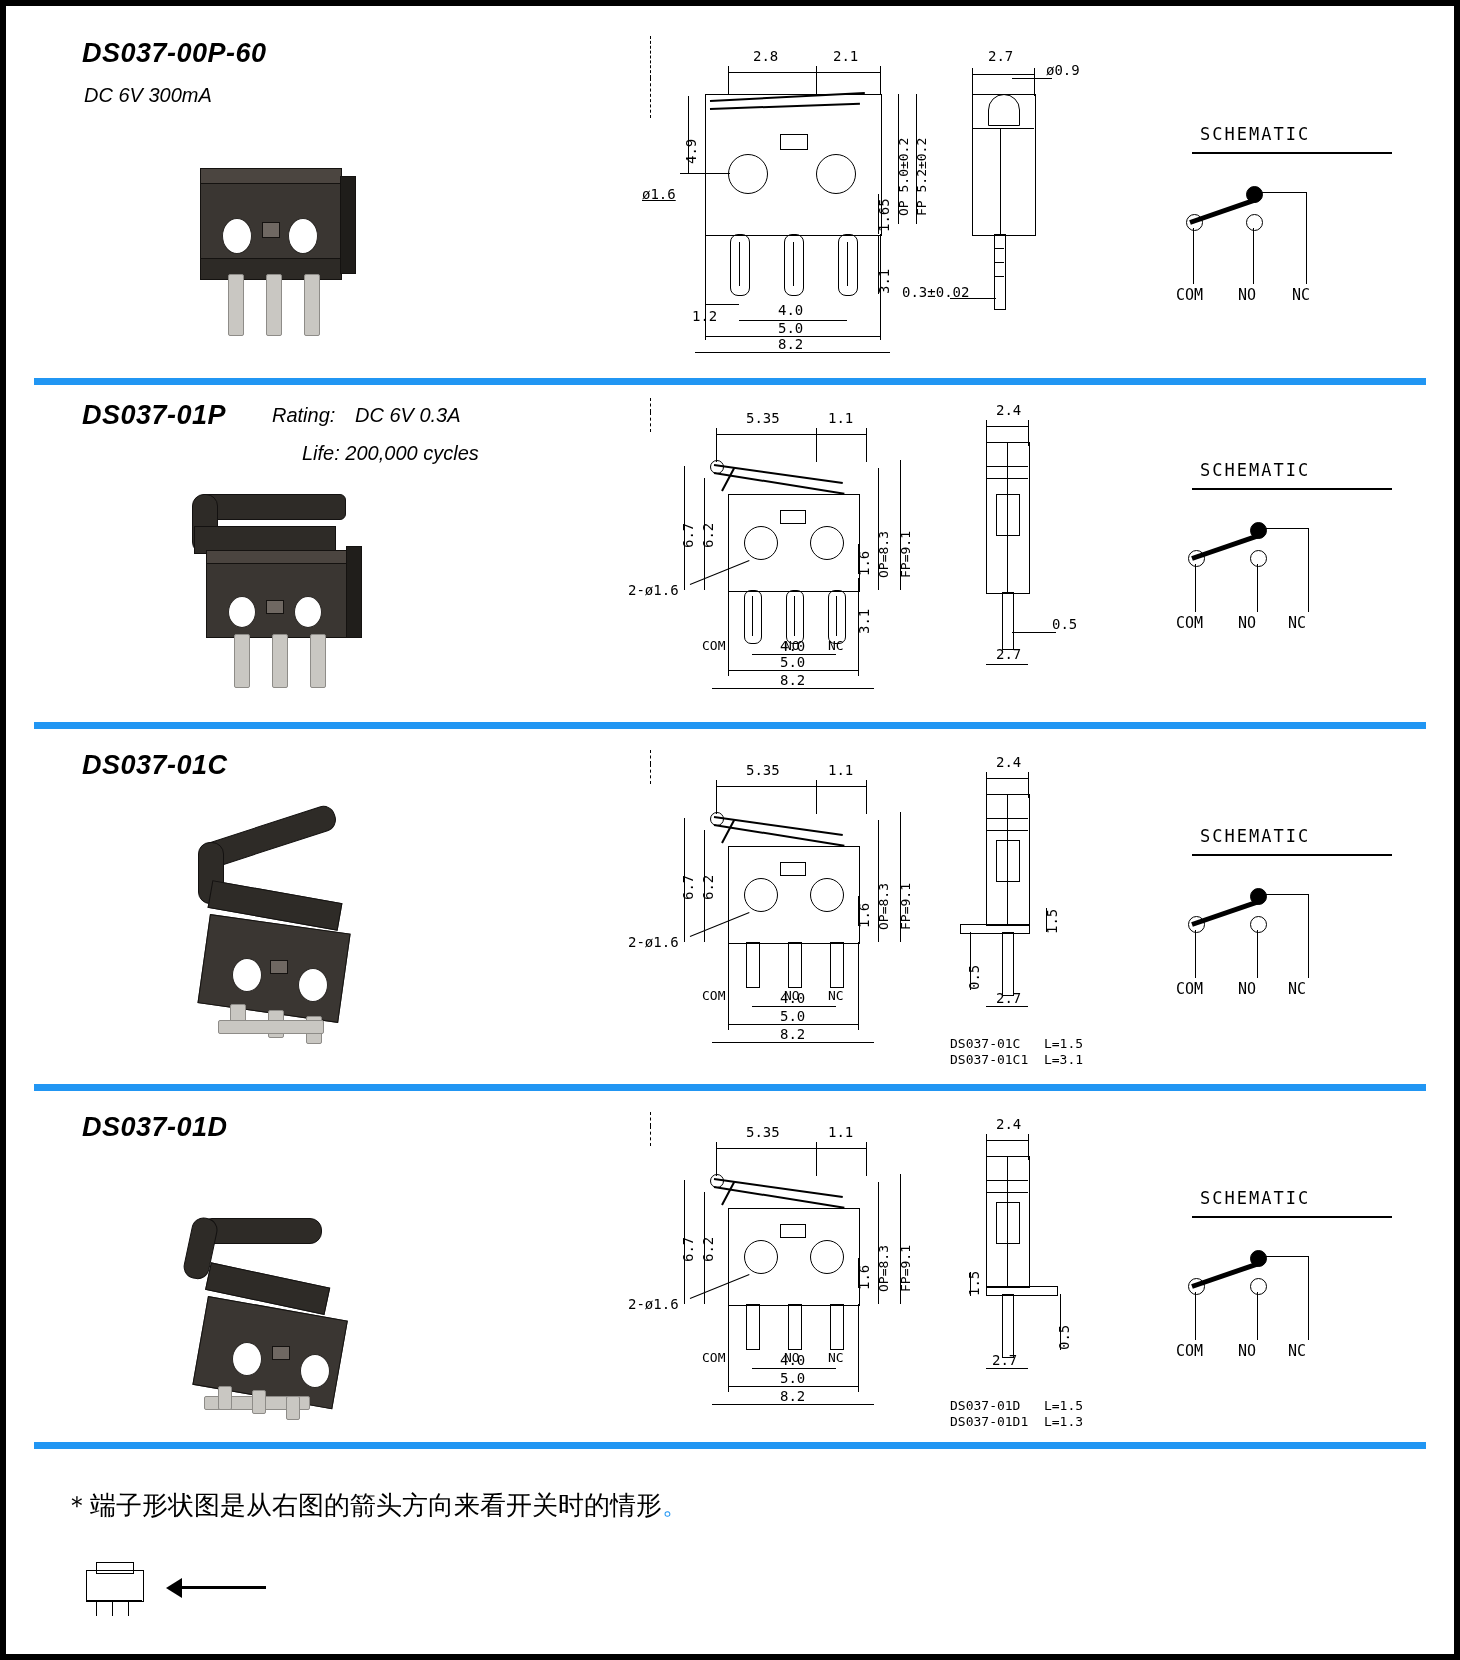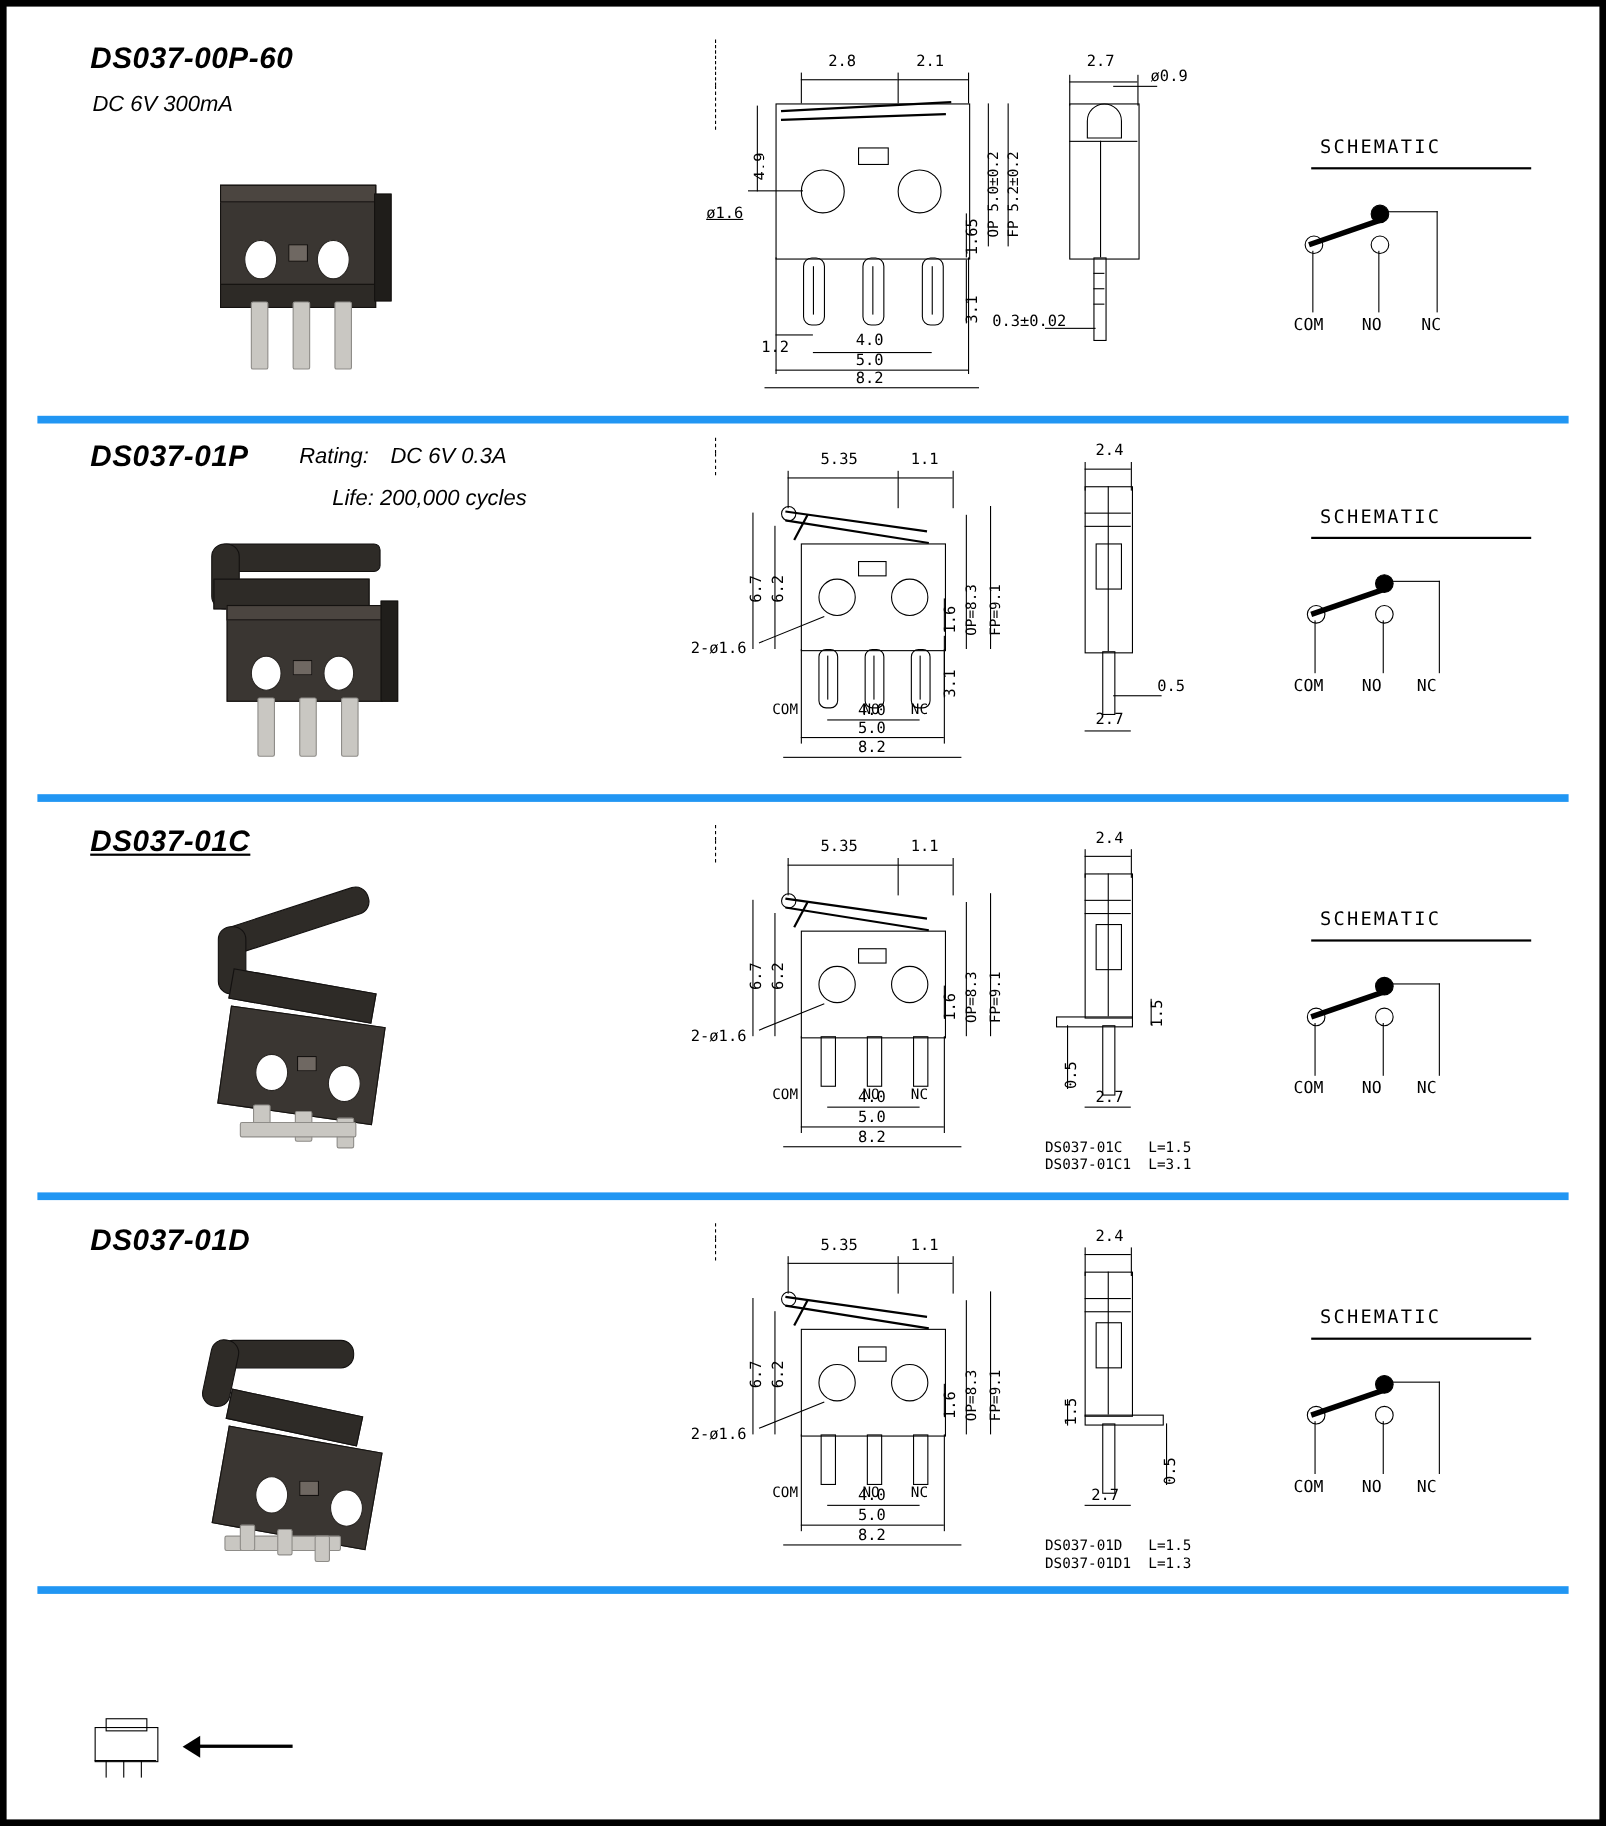--- a/index.html
+++ b/index.html
@@ -299,21 +299,21 @@
       <div class="tlabel" style="left:36px;top:164px;">COM</div>
       <div class="tlabel" style="left:98px;top:164px;">NO</div>
       <div class="tlabel" style="left:148px;top:164px;">NC</div>
     </div>
   </div>
 
   <div class="divider" style="top:716px;"></div>
 
   <div class="section" style="top:726px;height:348px;">
 
-    <div class="title" style="position:absolute;left:32px;top:18px;text-decoration:underline;">DS037-01C</div>
+    <div class="title" style="position:absolute;left:32px;top:18px;">DS037-01C</div>
 
     <div class="photo" style="left:120px;top:86px;width:230px;height:220px;">
       <div class="sw-lever" style="left:30px;top:28px;width:140px;height:24px;border-radius:12px;transform:rotate(-18deg);transform-origin:left center;"></div>
       <div class="sw-lever" style="left:28px;top:24px;width:24px;height:60px;border-radius:12px;"></div>
       <div class="sw-lever" style="left:40px;top:62px;width:130px;height:26px;transform:rotate(10deg);transform-origin:left center;"></div>
       <div class="sw-body" style="left:40px;top:96px;width:140px;height:88px;transform:rotate(8deg);transform-origin:left top;"></div>
       <div class="sw-hole" style="left:62px;top:140px;width:28px;height:32px;"></div>
       <div class="sw-hole" style="left:128px;top:150px;width:28px;height:32px;"></div>
       <div class="sw-body" style="left:100px;top:142px;width:16px;height:12px;background:#6f6862;"></div>
       <div class="sw-pin" style="left:60px;top:186px;width:14px;height:26px;"></div>
@@ -521,20 +521,23 @@
       <div class="ln h" style="left:117px;top:78px;width:52px;"></div>
       <div class="ln v" style="left:168px;top:78px;height:84px;"></div>
       <div class="tlabel" style="left:36px;top:164px;">COM</div>
       <div class="tlabel" style="left:98px;top:164px;">NO</div>
       <div class="tlabel" style="left:148px;top:164px;">NC</div>
     </div>
   </div>
 
   <div class="divider" style="top:1436px;"></div>
 
+  <div class="footnote" style="left:58px;top:1482px;">
+    <span>＊端子形状图是从右图的箭头方向来看开关时的情形</span><span class="dot">。</span>
+  </div>
 
   <div class="arrow-wrap" style="left:80px;top:1548px;width:260px;height:70px;">
     <div class="box" style="left:0px;top:16px;width:56px;height:30px;"></div>
     <div class="box" style="left:10px;top:8px;width:36px;height:10px;"></div>
     <div class="ln v" style="left:10px;top:46px;height:16px;"></div>
     <div class="ln v" style="left:26px;top:46px;height:16px;"></div>
     <div class="ln v" style="left:42px;top:46px;height:16px;"></div>
     <div class="ln h" style="left:0px;top:46px;width:56px;"></div>
 
     <div class="ln h" style="left:92px;top:32px;width:88px;height:3px;"></div>

